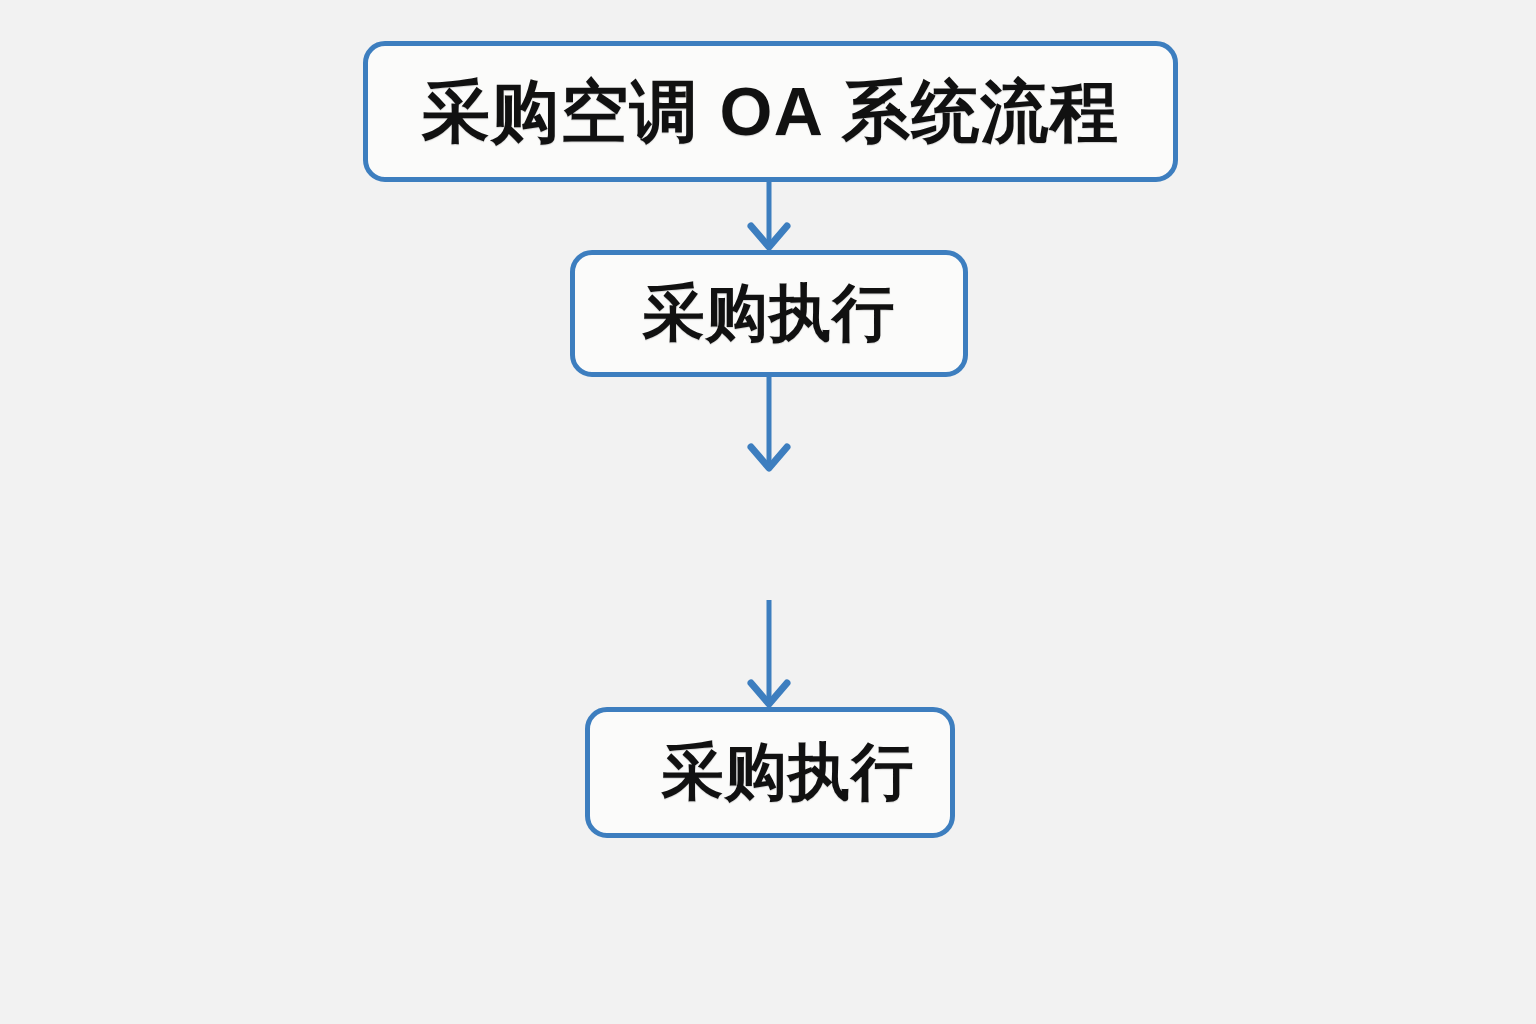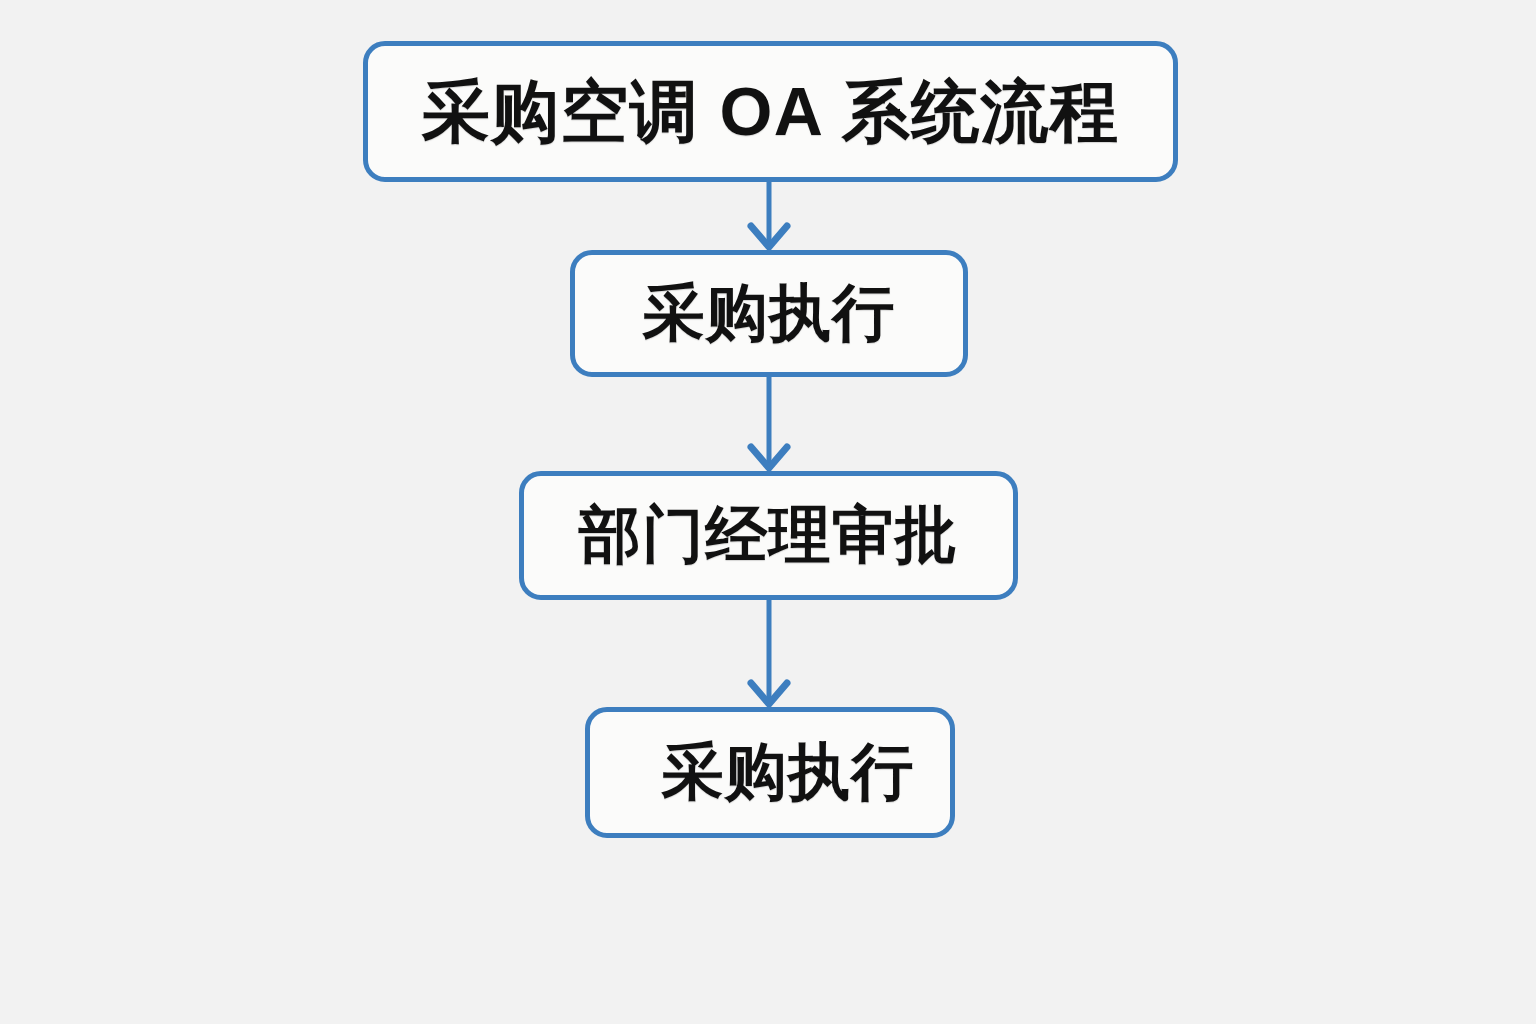--- a/index.html
+++ b/index.html
@@ -112,21 +112,18 @@
   </svg>
 
   <div class="node" id="node-title">
     <span class="node-label">采购空调 OA 系统流程</span>
   </div>
 
   <div class="node" id="node-request">
     <span class="node-label">采购执行</span>
   </div>
 
-  <div class="node" id="node-approval">
-    <span class="node-label">部门经理审批</span>
-  </div>
 
   <div class="node" id="node-execute">
     <span class="node-label">采购执行</span>
   </div>
 
 </div>
 
 </body></html>

